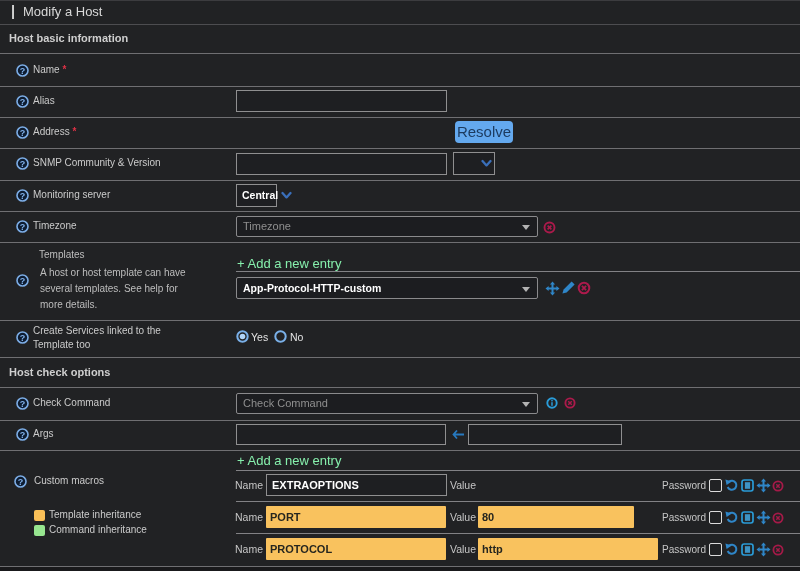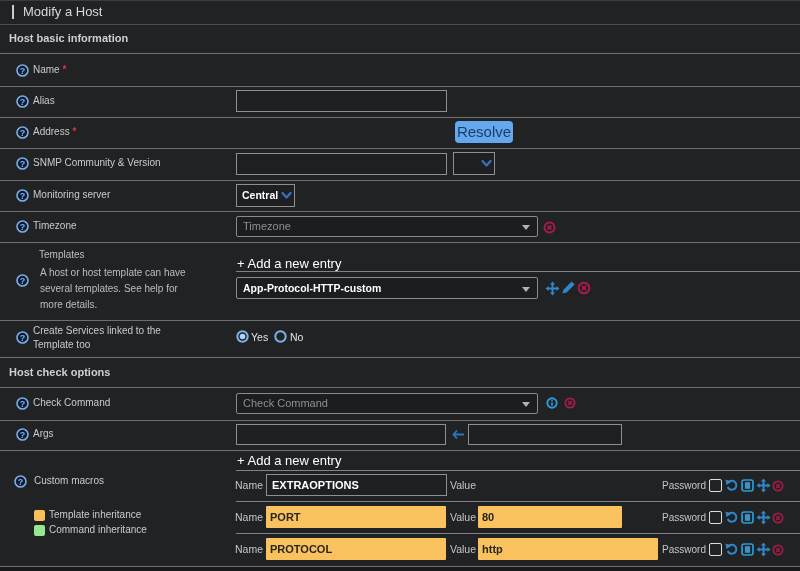--- a/index.html
+++ b/index.html
@@ -9,21 +9,21 @@
 .sl{position:absolute;left:236px;width:564px;height:1px;background:#828285;}
 .lbl{position:absolute;color:#cbcbcb;font-size:10px;white-space:nowrap;}
 .inp{position:absolute;box-sizing:border-box;background:#1e1f22;border:1px solid #8f8f90;
   height:22px;color:#fff;font-size:11px;font-weight:bold;line-height:20px;padding:0 5px;white-space:nowrap;}
 .sel2{position:absolute;box-sizing:border-box;background:#1c1d20;border:1px solid #8a8a8c;
   height:21px;width:302px;left:236px;border-radius:2px;color:#8f8f8f;font-size:11px;line-height:19px;padding:0 6px;}
 .sel2 .tri{position:absolute;right:7px;top:8px;width:0;height:0;border-left:4.5px solid transparent;
   border-right:4.5px solid transparent;border-top:5px solid #b3b3b3;}
 .ic{position:absolute;}
 .star{color:#de3246;font-weight:bold;}
-.addlink{position:absolute;left:237px;color:#ffffff;font-size:13px;}
+.addlink{position:absolute;left:237px;color:#86efac;font-size:13px;}
 .mlbl{position:absolute;color:#c6c6c6;font-size:10.5px;white-space:nowrap;text-align:right;}
 .pw{position:absolute;color:#c6c6c6;font-size:10px;white-space:nowrap;}
 .oinp{position:absolute;box-sizing:border-box;background:#f9c25e;border:none;height:22px;
   color:#26261f;font-size:11px;font-weight:bold;line-height:22px;padding:0 4px;border-radius:1px;white-space:nowrap;}
 .cb{position:absolute;box-sizing:border-box;width:13px;height:13px;border:1.5px solid #dcdcdc;border-radius:2px;}
 </style>
 </head>
 <body>
 <div id="page">
 
@@ -69,21 +69,21 @@
 <svg class="ic" style="left:481px;top:159px;" width="11" height="10">
       <path d="M1.5 2 L5.5 6.4 L9.5 2" stroke="#3a6fba" stroke-width="2.3" fill="none" stroke-linecap="round" stroke-linejoin="round"></path>
     </svg>
 <div class="hl" style="top:180px;"></div>
 
 <svg class="ic" style="left:16px;top:189px;" width="13" height="13">
       <circle cx="6.5" cy="6.5" r="5.5" fill="#0d1c31" stroke="#7cade6" stroke-width="1.6"></circle>
       <text x="6.5" y="9.6" font-size="9" font-weight="bold" fill="#82b2ea" text-anchor="middle" font-family="Liberation Sans">?</text>
     </svg>
 <div class="lbl" style="left:33px;top:189px;">Monitoring server</div>
-<div class="inp" style="left:236px;top:184px;width:59px;height:23px;line-height:21px;font-size:10.5px;">Central</div>
+<div class="inp" style="left:236px;top:184px;width:41px;height:23px;line-height:21px;font-size:10.5px;">Central</div>
 <svg class="ic" style="left:281px;top:191px;" width="11" height="10">
       <path d="M1.5 2 L5.5 6.4 L9.5 2" stroke="#3a6fba" stroke-width="2.3" fill="none" stroke-linecap="round" stroke-linejoin="round"></path>
     </svg>
 <div class="hl" style="top:211px;"></div>
 
 <svg class="ic" style="left:16px;top:220px;" width="13" height="13">
       <circle cx="6.5" cy="6.5" r="5.5" fill="#0d1c31" stroke="#7cade6" stroke-width="1.6"></circle>
       <text x="6.5" y="9.6" font-size="9" font-weight="bold" fill="#82b2ea" text-anchor="middle" font-family="Liberation Sans">?</text>
     </svg>
 <div class="lbl" style="left:33px;top:220px;">Timezone</div>
@@ -191,21 +191,21 @@
     </svg>
 <svg class="ic" style="left:771.5px;top:479.5px;" width="12" height="12">
       <circle cx="6" cy="6" r="4.6" fill="none" stroke="#a51a48" stroke-width="1.8"></circle>
       <path d="M4.3 4.3 L7.7 7.7 M7.7 4.3 L4.3 7.7" stroke="#a51a48" stroke-width="1.5"></path>
     </svg>
 <div class="sl" style="top:501px;"></div>
 
 <div class="mlbl" style="left:233px;top:511px;width:30px;">Name</div>
 <div class="oinp" style="left:266px;top:506px;width:180px;">PORT</div>
 <div class="mlbl" style="left:445px;top:511px;width:31px;">Value</div>
-<div class="oinp" style="left:478px;top:506px;width:144px;">80</div>
+<div class="oinp" style="left:478px;top:506px;width:156px;">80</div>
 <div class="pw" style="left:660px;top:512px;width:46px;text-align:right;">Password</div>
 <div class="cb" style="left:709px;top:511px;"></div>
 <svg class="ic" style="left:725px;top:510px;" width="14" height="14">
       <path d="M3.9 3.8 A4.5 4.5 0 1 1 2.7 9.0" fill="none" stroke="#2f86c8" stroke-width="2"></path>
       <path d="M0.4 1.6 L1.6 6.9 L6.8 3.6 z" fill="#2f86c8"></path>
     </svg>
 <svg class="ic" style="left:741px;top:511px;" width="13" height="13">
       <rect x="1" y="1" width="11" height="11" rx="2.2" fill="none" stroke="#2a9cd8" stroke-width="1.7"></rect>
       <rect x="3.9" y="3.2" width="5.2" height="6.6" fill="#3d93c4"></rect>
     </svg>

